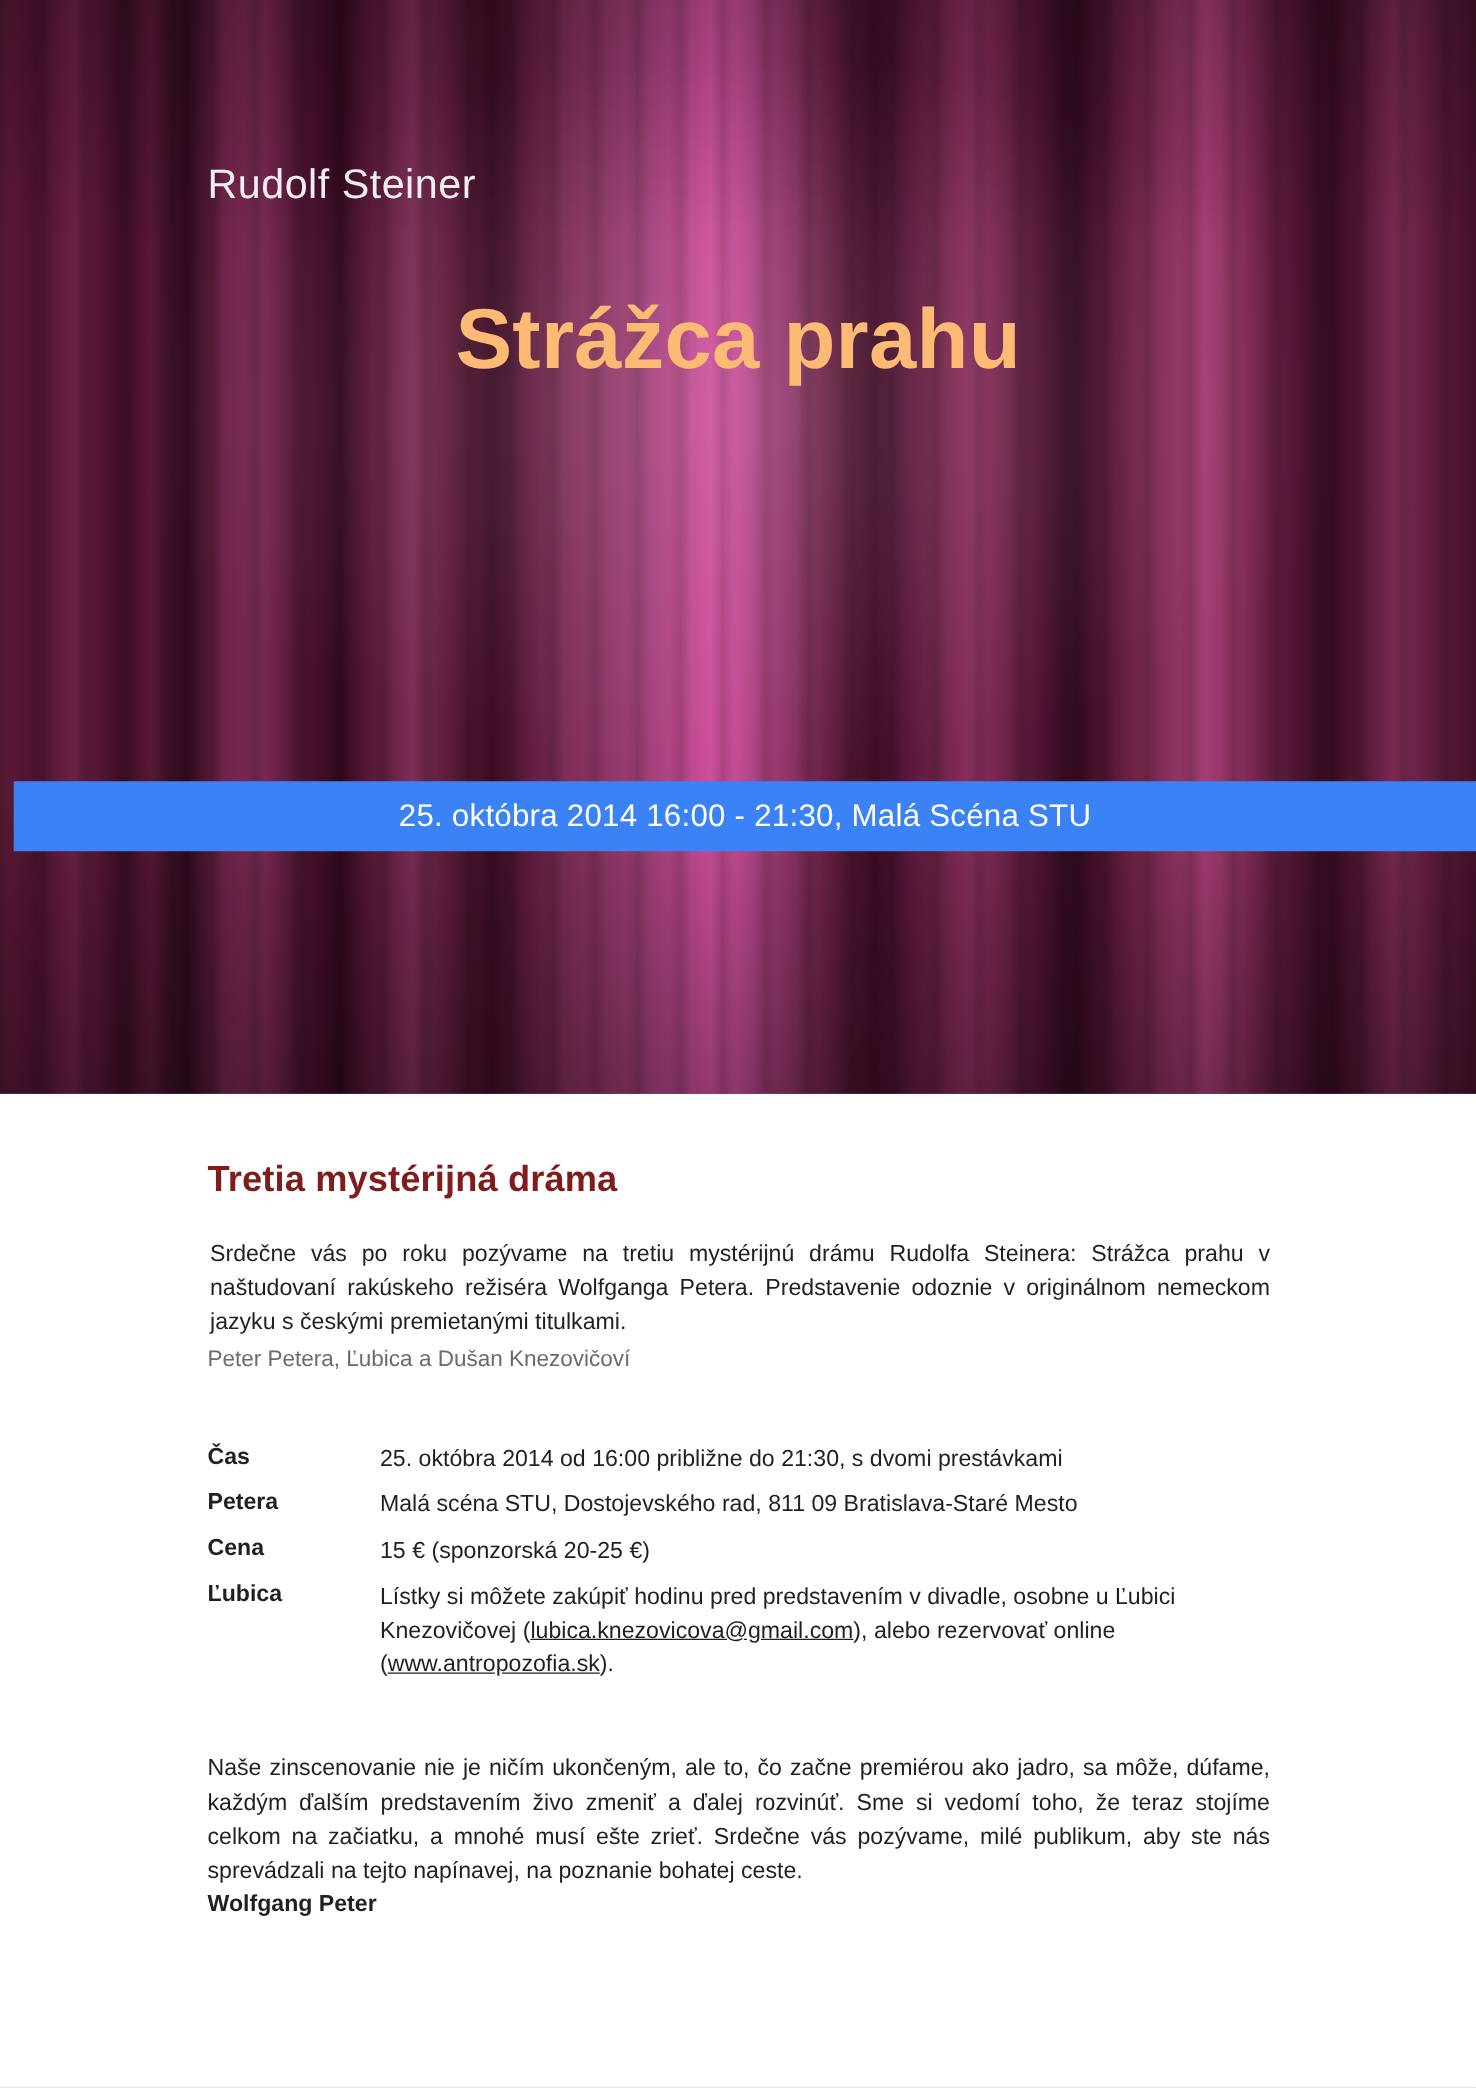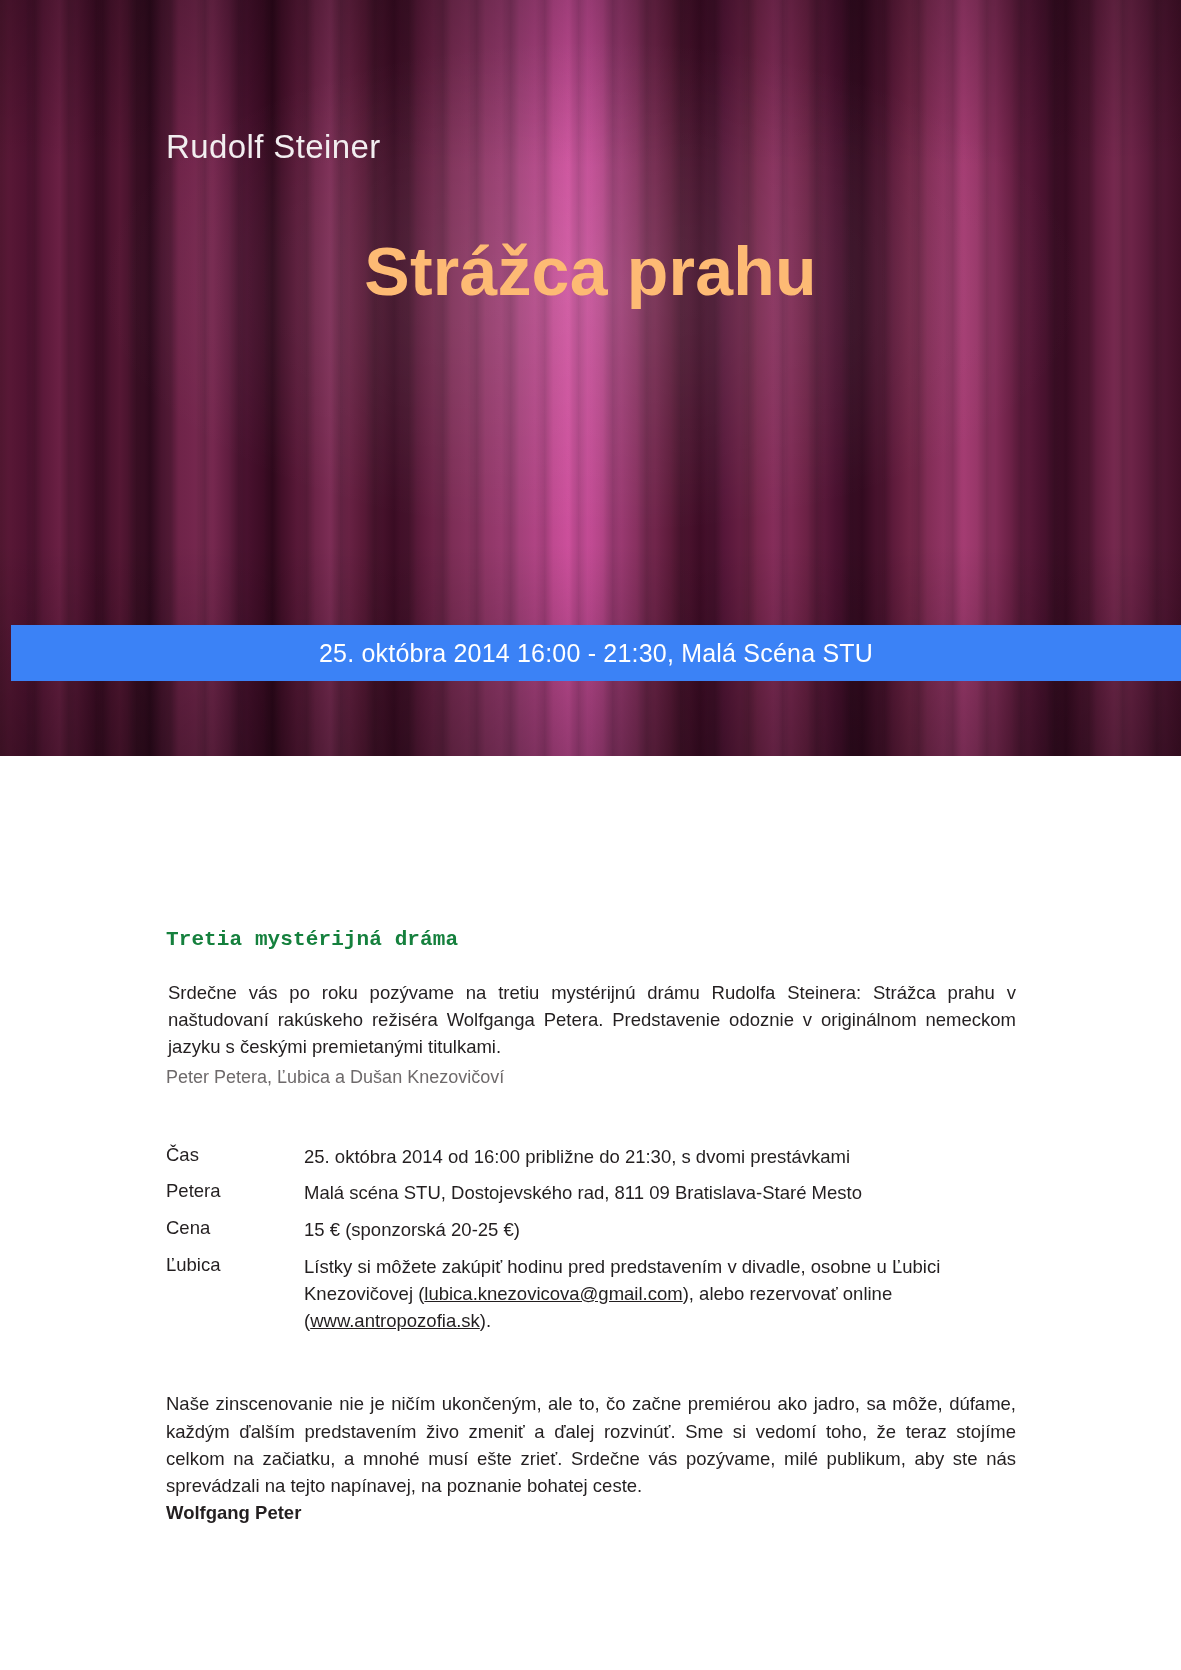--- a/index.html
+++ b/index.html
@@ -13,21 +13,21 @@
     font-family: "Liberation Sans", sans-serif;
     color: #231f20;
     position: relative;
     overflow: hidden;
   }
 
   
   .hero {
     position: relative;
     width: 1181px;
-    height: 756px;
+    height: 875px;
     overflow: hidden;
     background: #4a1030;
   }
   .curtain {
     position: absolute;
     inset: 0;
     background:
       linear-gradient(90deg,
         #5d1a38 0px,
         #4e1230 28px,
@@ -133,26 +133,25 @@
   }
 
   
   .content {
     position: absolute;
     left: 166px;
     top: 928px;
     width: 850px;
   }
   .section-heading {
-    color: #15803d;
-    font-size: 21px;
+    color: #7f1d1d;
+    font-size: 29px;
     font-weight: bold;
     margin: 0 0 28px 0;
     letter-spacing: 0.1px;
-    font-family: Liberation Mono, monospace;
   }
   .intro {
     font-size: 18.5px;
     line-height: 1.47;
     text-align: justify;
     margin: 0 0 6px 2px;
     color: #231f20;
   }
   .intro-credit {
     font-size: 18px;
@@ -164,21 +163,21 @@
     margin-top: 56px;
   }
   .detail-row {
     display: flex;
     align-items: flex-start;
     margin-bottom: 10px;
   }
   .detail-label {
     width: 138px;
     flex: 0 0 138px;
-    font-weight: normal;
+    font-weight: bold;
     font-size: 18.5px;
     color: #231f20;
   }
   .detail-value {
     flex: 1;
     font-size: 18.5px;
     line-height: 1.45;
     color: #231f20;
   }
   .detail-value a {

